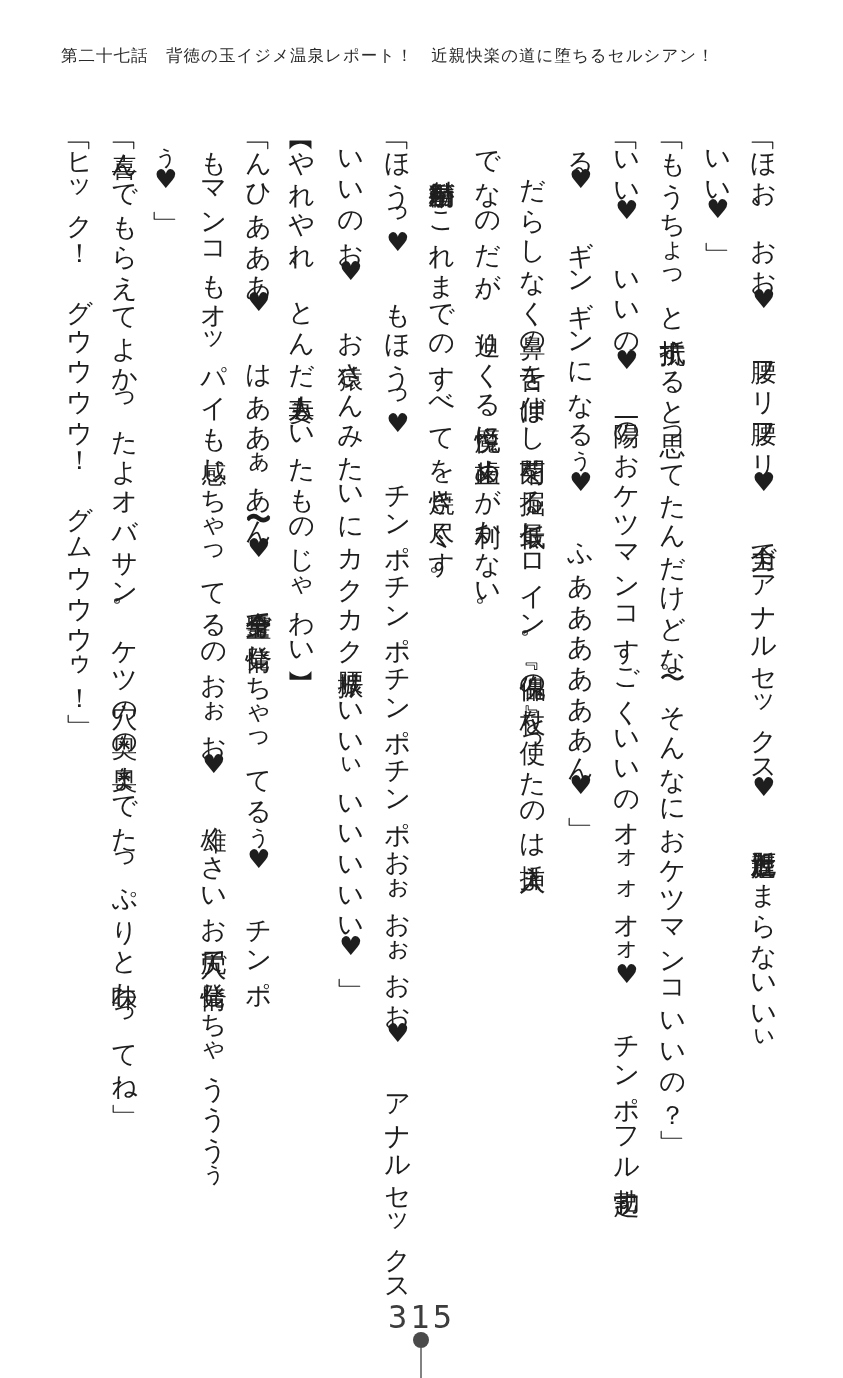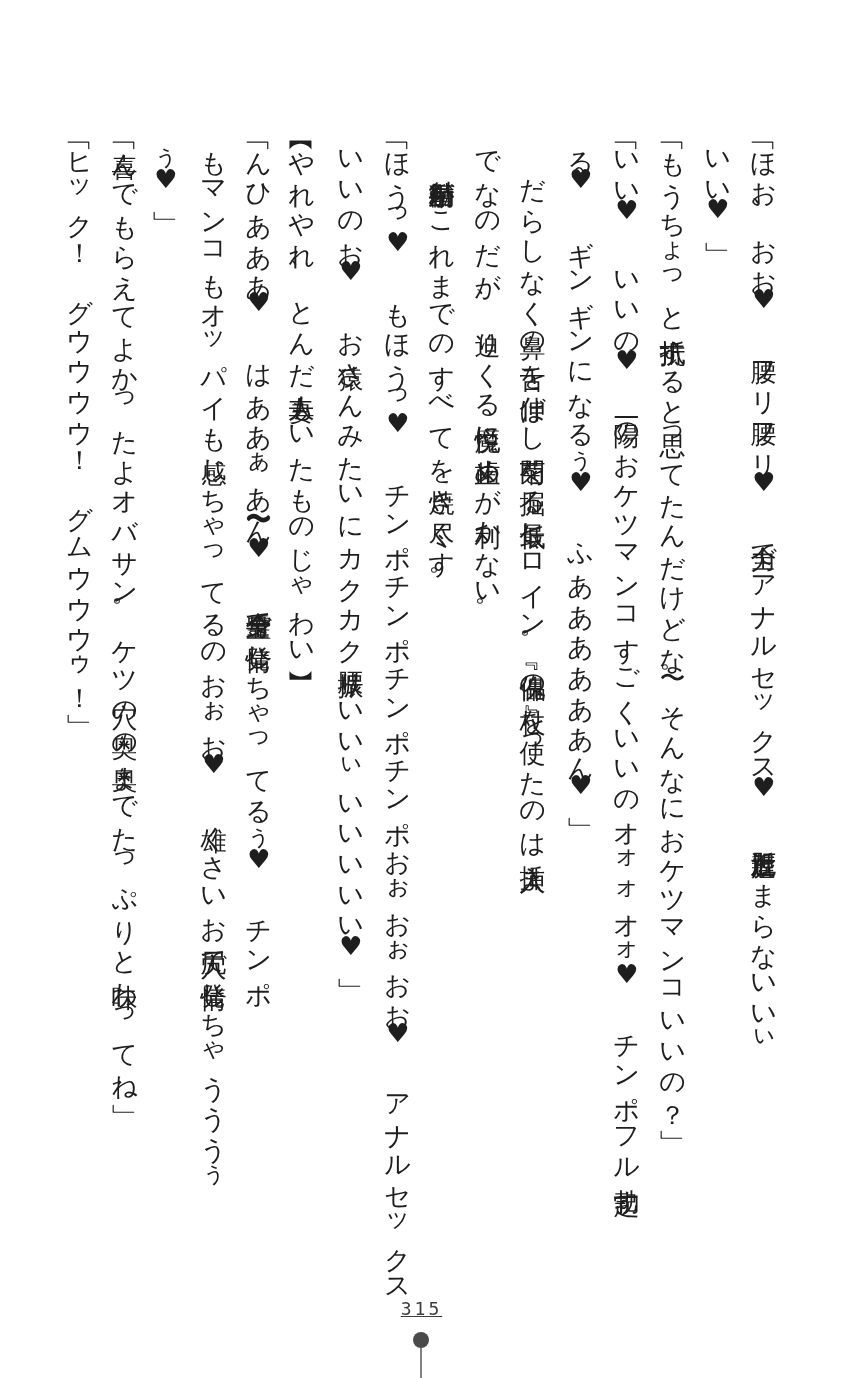--- a/index.html
+++ b/index.html
@@ -33,44 +33,44 @@
   }
   .c1{left:751px;} .c2{left:705px;} .c3{left:660px;} .c4{left:614px;}
   .c5{left:568px;} .c6{left:520px;} .c7{left:475px;} .c8{left:429px;}
   .c9{left:385px;} .c10{left:338px;} .c11{left:289px;} .c12{left:246px;}
   .c13{left:201px;} .c14{left:153px;} .c15{left:112px;} .c16{left:67px;}
   .page-number{
     position:absolute;
     left:0;right:0;top:1298px;
     text-align:center;
     font-family:"DejaVu Sans Mono","Liberation Mono",monospace;
-    font-size:18px;
+    font-size:32px;
     letter-spacing:3px;
     color:#3d3d3d;
-    text-decoration:underline;
   }
   .footer-dot{
     position:absolute;
     left:413px;top:1332px;
     width:16px;height:16px;
     border-radius:50%;
     background:#4a4a4a;
   }
   .footer-line{
     position:absolute;
     left:420px;top:1348px;
     width:2px;height:30px;
     background:#828282;
   }
 </style>
 </head>
 <body>
 
 <div class="page">
 
+  <div class="header">第二十七話　背徳の玉イジメ温泉レポート！　近親快楽の道に堕ちるセルシアン！</div>
 
   <div class="col c1">「ほお、お゙お゙♥　腰フリ腰フリ♥　全力でアナルセックス♥　近親肛虐たまらないいぃ</div>
   <div class="col c2">いい♥」</div>
   <div class="col c3">「もうちょっと抵抗すると思ってたんだけどな〜。そんなにおケツマンコいいの？」</div>
   <div class="col c4">「いい♥　いいの♥　陽一のおケツマンコすごくいいのオォォオォ♥　チンポフル勃起す</div>
   <div class="col c5">る♥　ギンギンになるぅ♥　ふああああああん♥」</div>
   <div class="col c6">　だらしなく鼻の舌を伸ばし菊門を掘る最低ヒロイン。『傀儡の杖』を使ったのは挿入ま</div>
   <div class="col c7">でなのだが、迫りくる魔悦に歯止めが利かない。</div>
   <div class="col c8">　射精衝動がこれまでのすべてを焼き尽くす。</div>
   <div class="col c9">「ほうっ♥　もほうっ♥　チンポチンポチンポチンポおぉおぉおお♥　アナルセックス</div>

